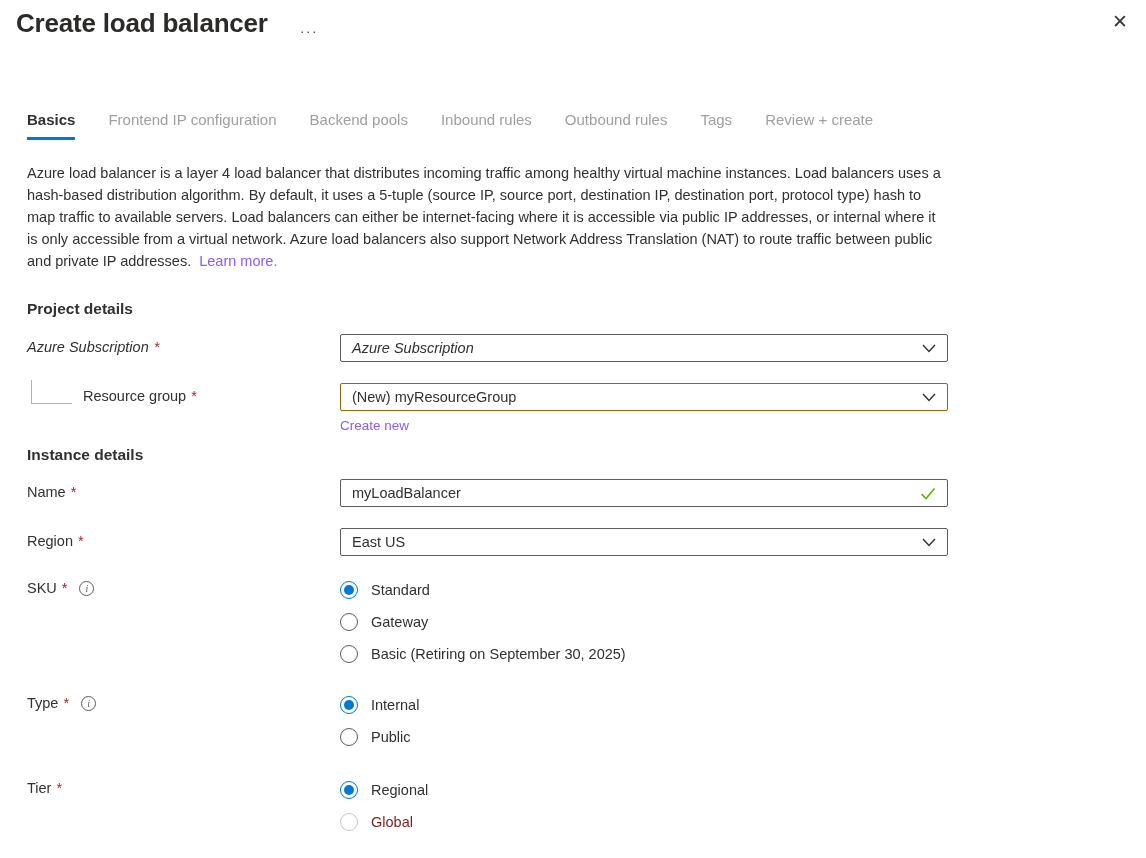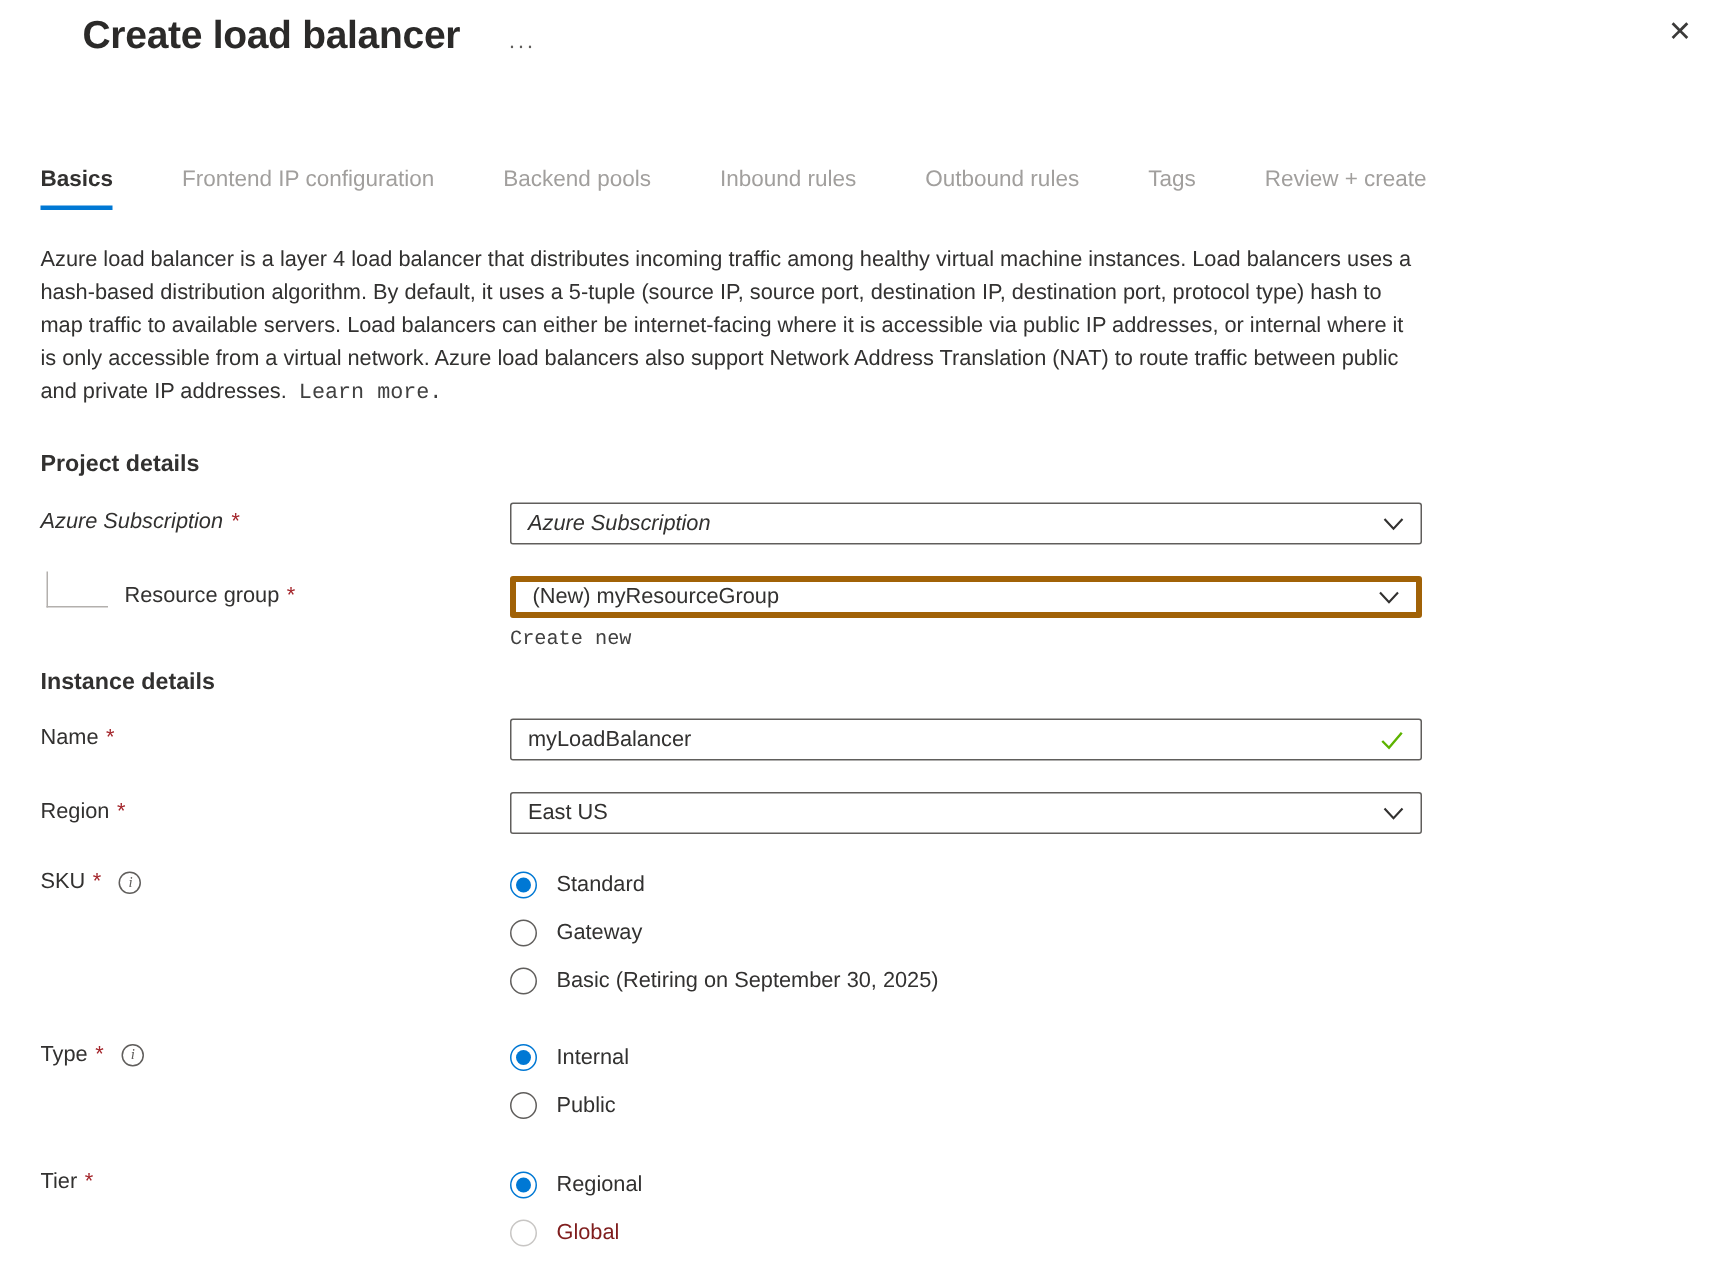--- a/index.html
+++ b/index.html
@@ -3,58 +3,58 @@
 <meta charset="utf-8">
 <style>
   * { margin:0; padding:0; box-sizing:border-box; }
   html,body { background:#fff; }
   .page {
     position:relative; width:1146px; height:858px; background:#fff; overflow:hidden;
     font-family:"Liberation Sans", sans-serif; color:#323130;
   }
 
   
-  .page-header { position:absolute; top:8px; left:16px; display:flex; align-items:flex-end;margin-left:39px; }
+  .page-header { position:absolute; top:8px; left:16px; display:flex; align-items:flex-end; }
   .page-title { font-size:26px; font-weight:700; color:#2b2a29; letter-spacing:-0.2px; }
   .more-dots { margin-left:32px; color:#605e5c; font-size:15px; letter-spacing:1px; cursor:pointer; }
   .close-btn {
     position:absolute; top:12px; right:18px; font-size:19px; color:#3b3a39;
     background:none; border:none; cursor:pointer; line-height:1; font-family:"Liberation Sans", sans-serif;
   }
 
   
-  .tabs { position:absolute; top:111px; left:27px; display:flex; gap:46px; font-size:15px; }
+  .tabs { position:absolute; top:111px; left:27px; display:flex; gap:33px; font-size:15px; }
   .tab { padding-bottom:9px; color:#a19f9d; cursor:pointer; border-bottom:3px solid transparent; }
   .tab.active { color:#323130; font-weight:700; border-bottom:3px solid #0078d4; }
 
   
   .body { position:absolute; top:162px; left:27px; width:921px; }
   .description { font-size:14.5px; line-height:22px; color:#323130; }
-  .link { color:#404040; text-decoration:none; cursor:pointer;font-family:Liberation Mono, monospace; }
+  .link { color:#8b5cf6; text-decoration:none; cursor:pointer; }
 
   .section-heading { margin-top:28px; font-size:15.5px; font-weight:700; color:#323130; }
   .section-heading.instance { margin-top:12px; }
 
   .form-row { display:flex; align-items:flex-start; }
   .label-col { width:313px; flex:0 0 313px; font-size:14.5px; padding-top:5px; display:flex; align-items:center; }
   .label-col.top-align { padding-top:1px; }
   .field-col { width:608px; flex:0 0 608px; }
   .required { color:#a4262c; margin-left:5px; }
   .info-icon {
     margin-left:12px; width:15px; height:15px; border:1px solid #605e5c; border-radius:50%;
     font-size:10px; color:#605e5c; display:inline-flex; align-items:center; justify-content:center;
     font-family:"Liberation Serif", serif; font-style:italic; cursor:pointer; flex:0 0 15px;
   }
 
   .select, .text-input {
     width:608px; height:28px; border:1px solid #605e5c; border-radius:2px; background:#fff;
     display:flex; align-items:center; justify-content:space-between; padding:0 11px;
     font-size:14.5px; color:#323130; cursor:pointer;
   }
-  .select.dirty { border:4px solid #a16207; }
+  .select.dirty { border:1px solid #a16207; }
   .text-input input {
     border:none; outline:none; flex:1; font-size:14.5px; color:#323130;
     font-family:"Liberation Sans", sans-serif; background:transparent;
   }
   .chevron-icon, .check-icon { display:inline-flex; flex:0 0 auto; }
 
   .project-rows { position:relative; }
   .row-subscription { margin-top:16px;font-style:italic; }
   .row-resourcegroup { margin-top:21px; }
   .row-resourcegroup .label-col { padding-left:56px; }

